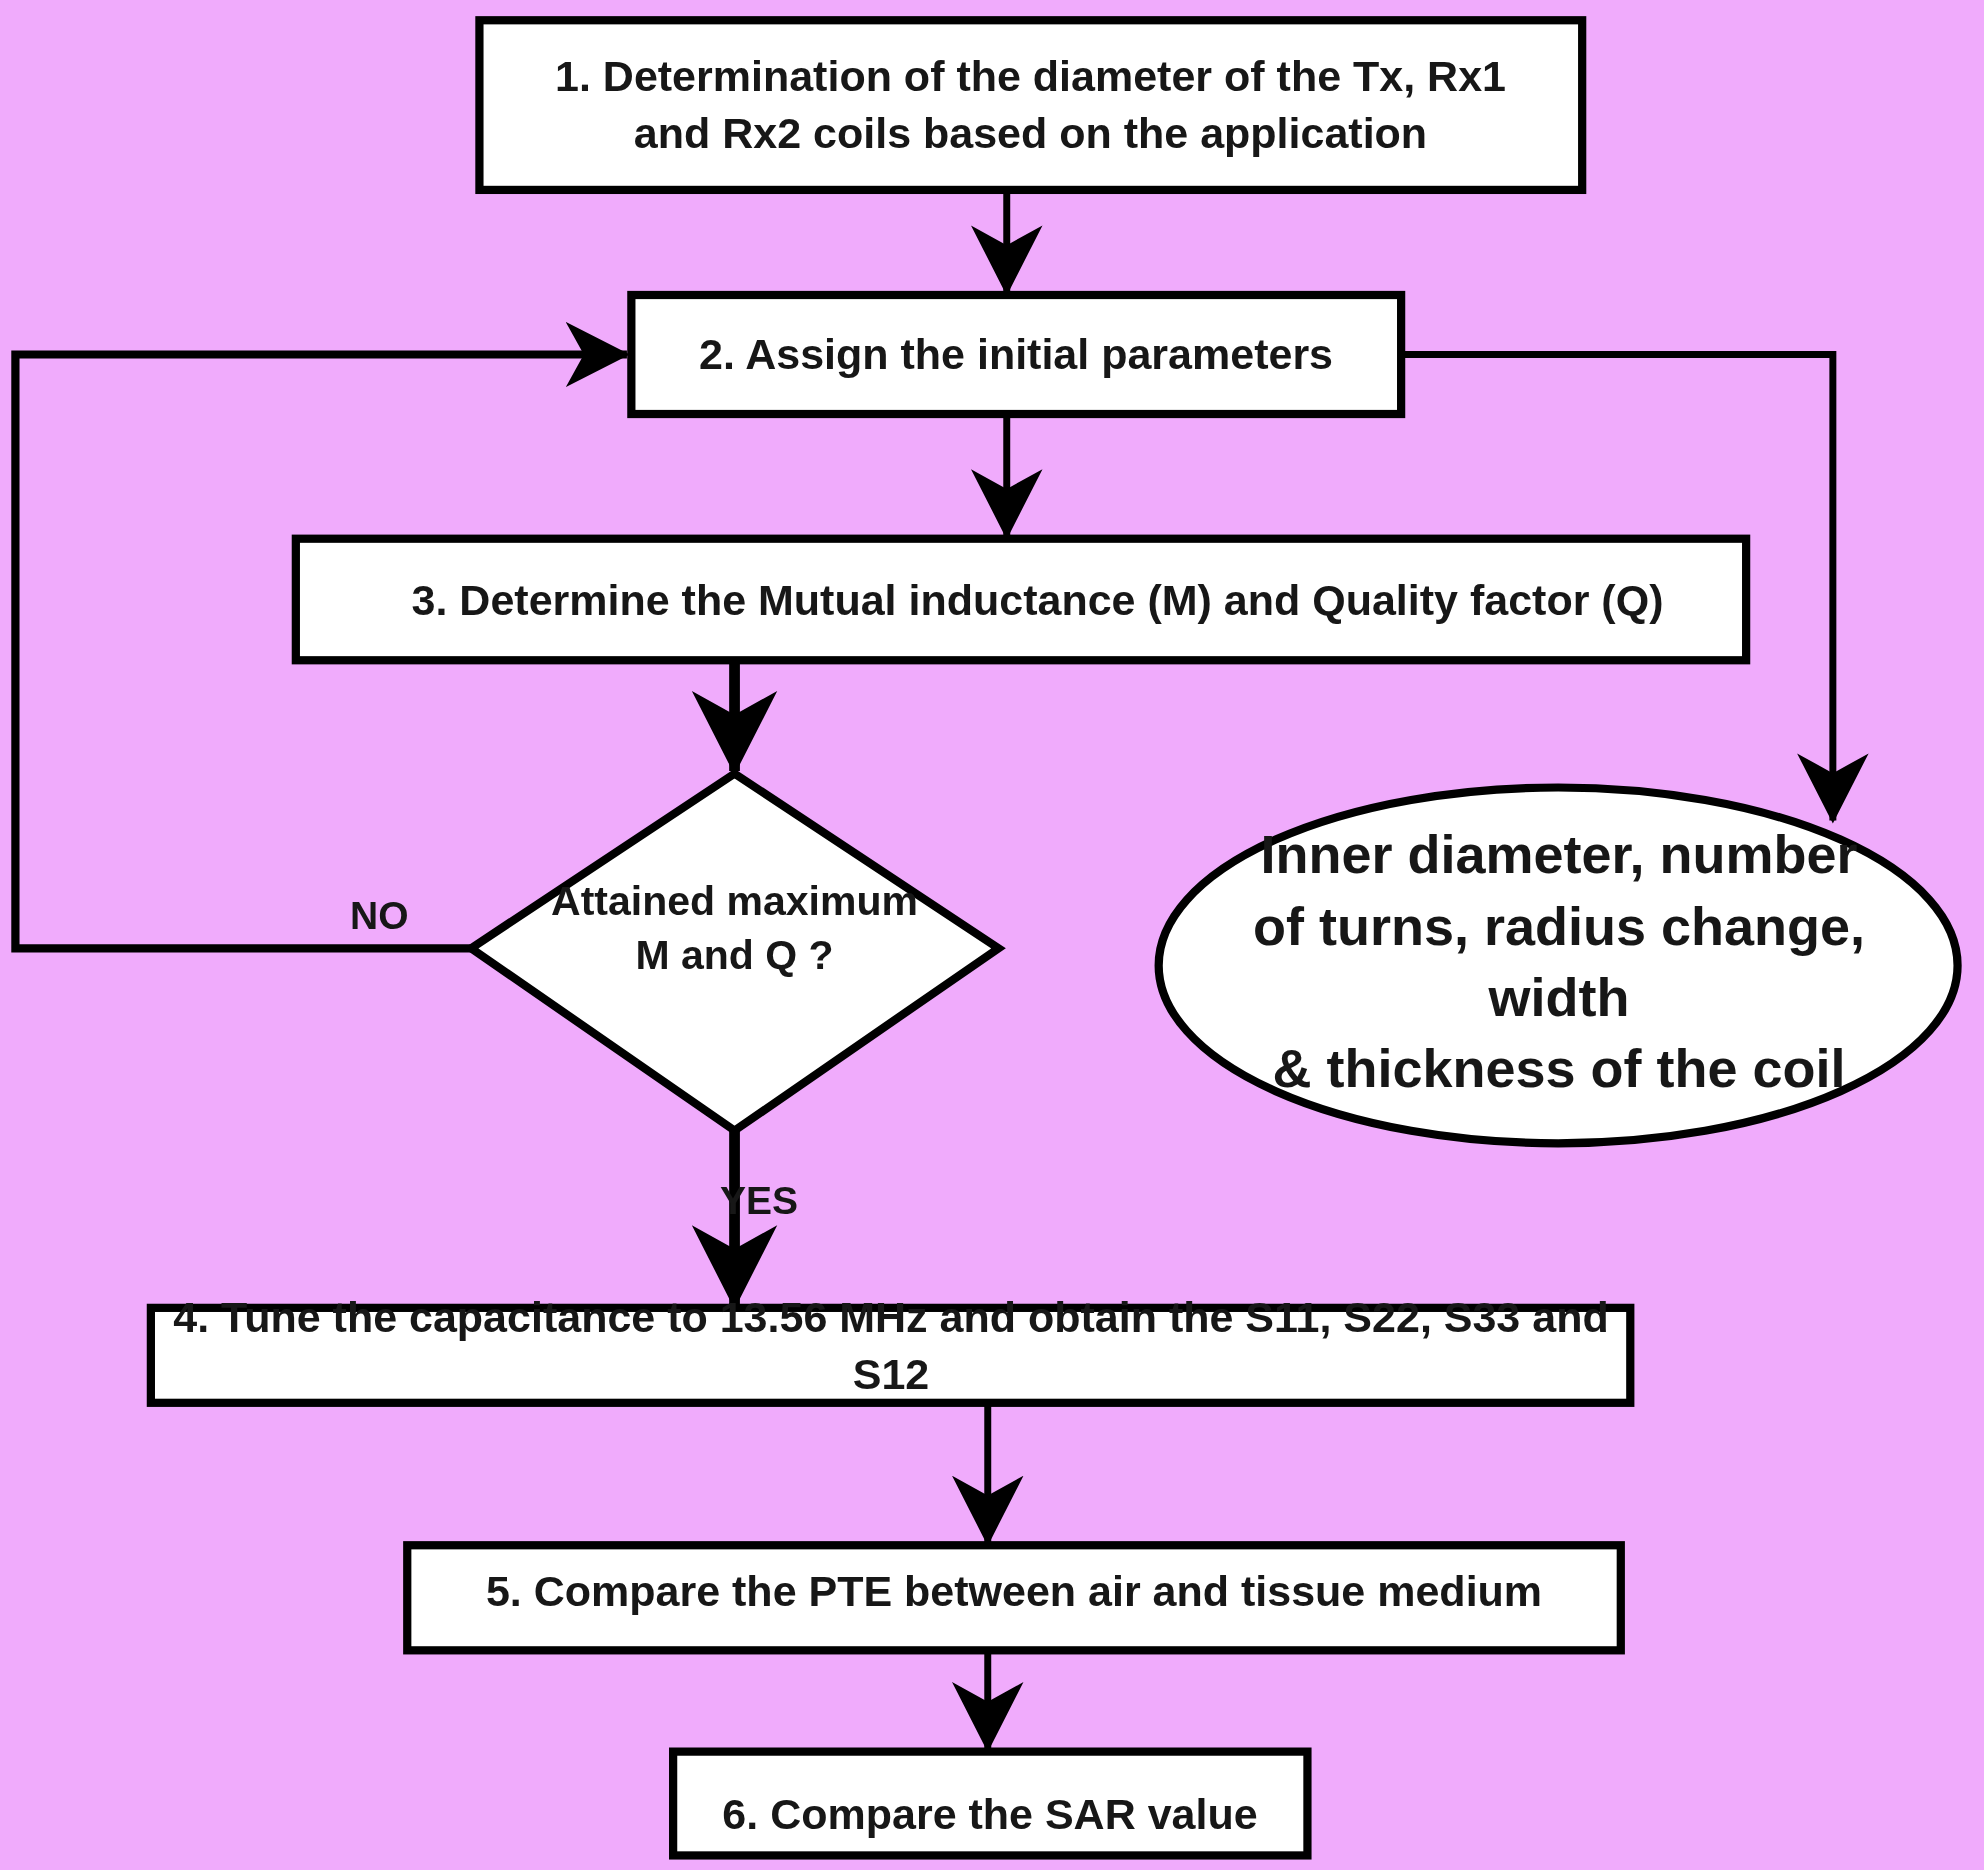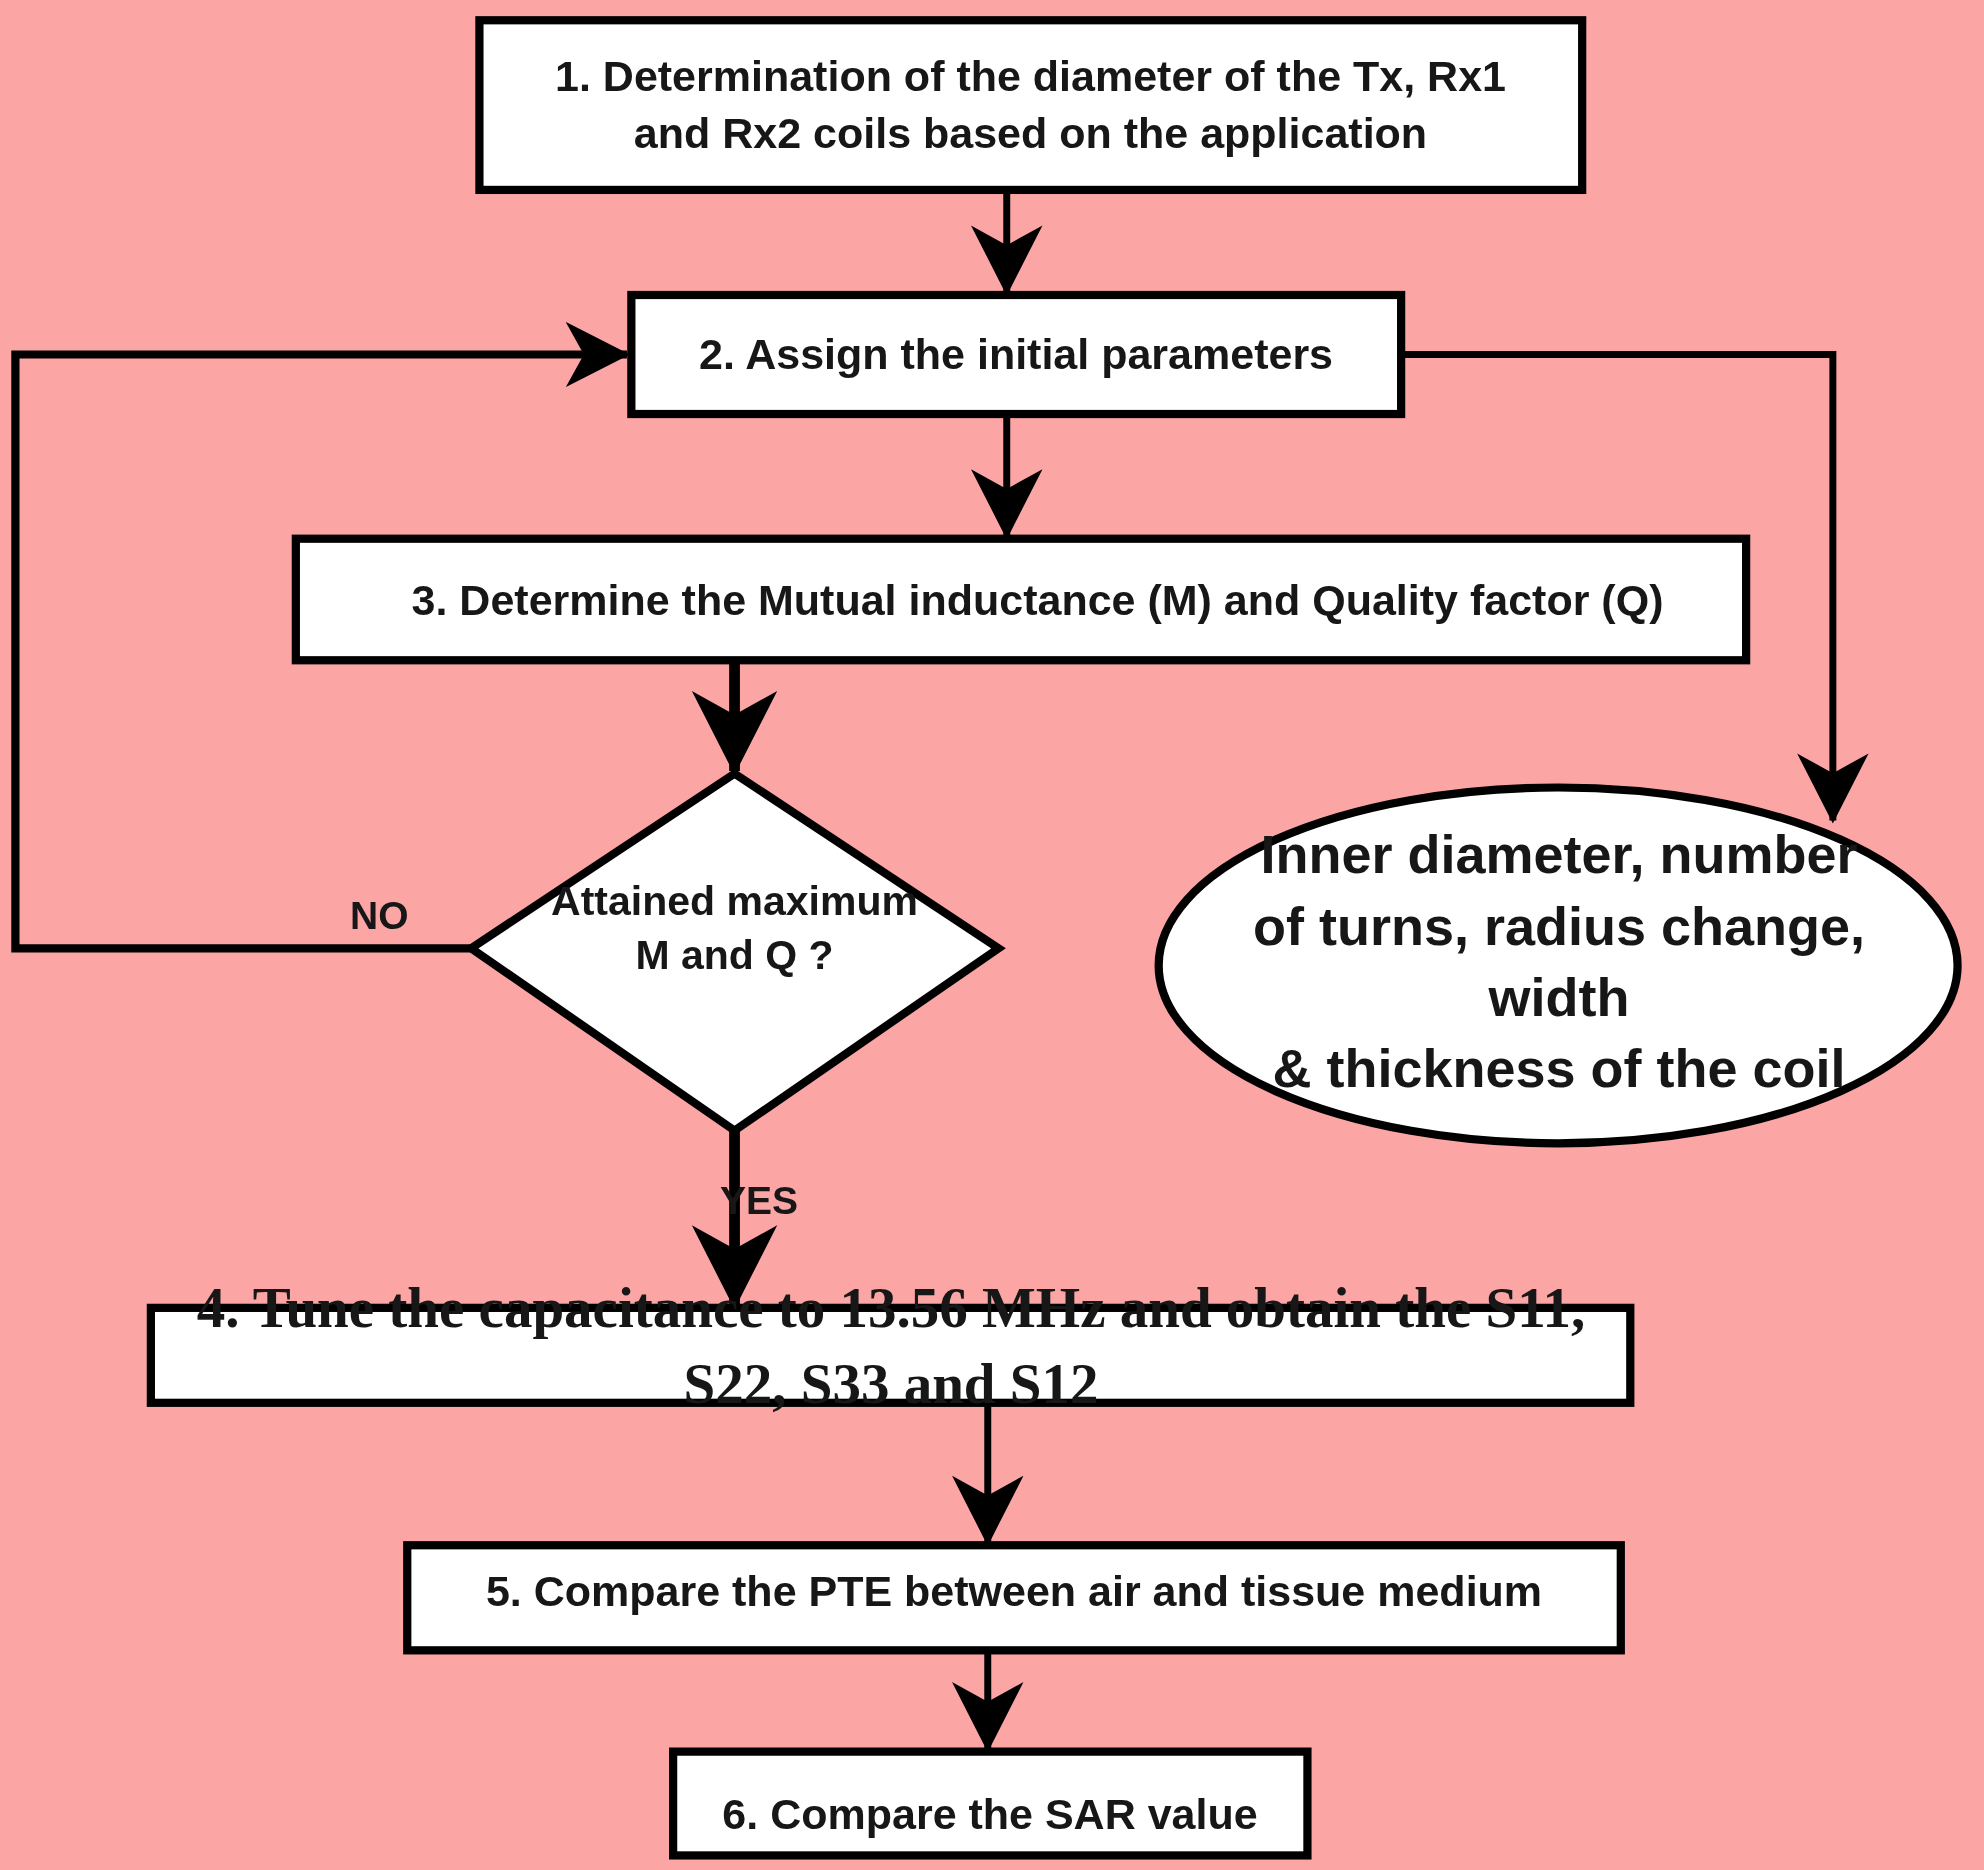--- a/index.html
+++ b/index.html
@@ -9,21 +9,21 @@
     background: #ffffff;
   }
   body {
     font-family: "Liberation Sans", sans-serif;
     -webkit-font-smoothing: antialiased;
   }
   #canvas {
     position: relative;
     width: 1985px;
     height: 1870px;
-    background: #fca5a5;
+    background: #f0abfc;
     overflow: hidden;
   }
   #flow-svg {
     position: absolute;
     top: 0;
     left: 0;
     width: 1985px;
     height: 1870px;
   }
   .node-text {
@@ -44,21 +44,21 @@
     color: #171717;
     font-family: "Liberation Sans", sans-serif;
     font-weight: 700;
     font-size: 39px;
     line-height: 1;
     white-space: nowrap;
   }
   .t-box1   { font-size: 43px; }
   .t-box2   { font-size: 43px; }
   .t-box3   { font-size: 43px; }
-  .t-box4   { font-size: 57px; font-family: Liberation Serif, serif; }
+  .t-box4   { font-size: 43px; }
   .t-box5   { font-size: 43px; }
   .t-box6   { font-size: 43px; }
   .t-dec    { font-size: 41px; }
   .t-ell    { font-size: 54px; }
 </style>
 </head>
 <body>
 
 <div id="canvas">
 

